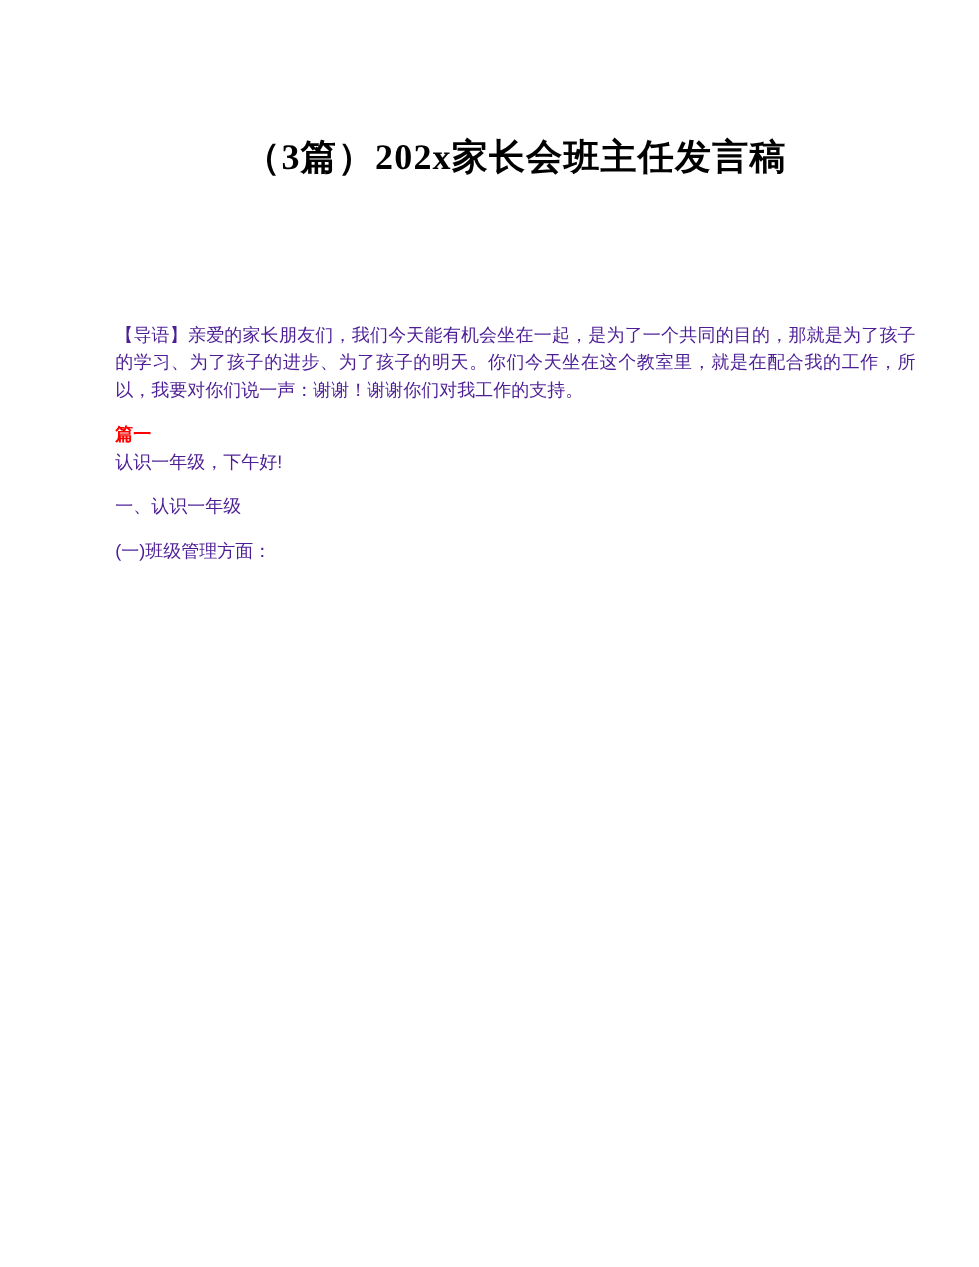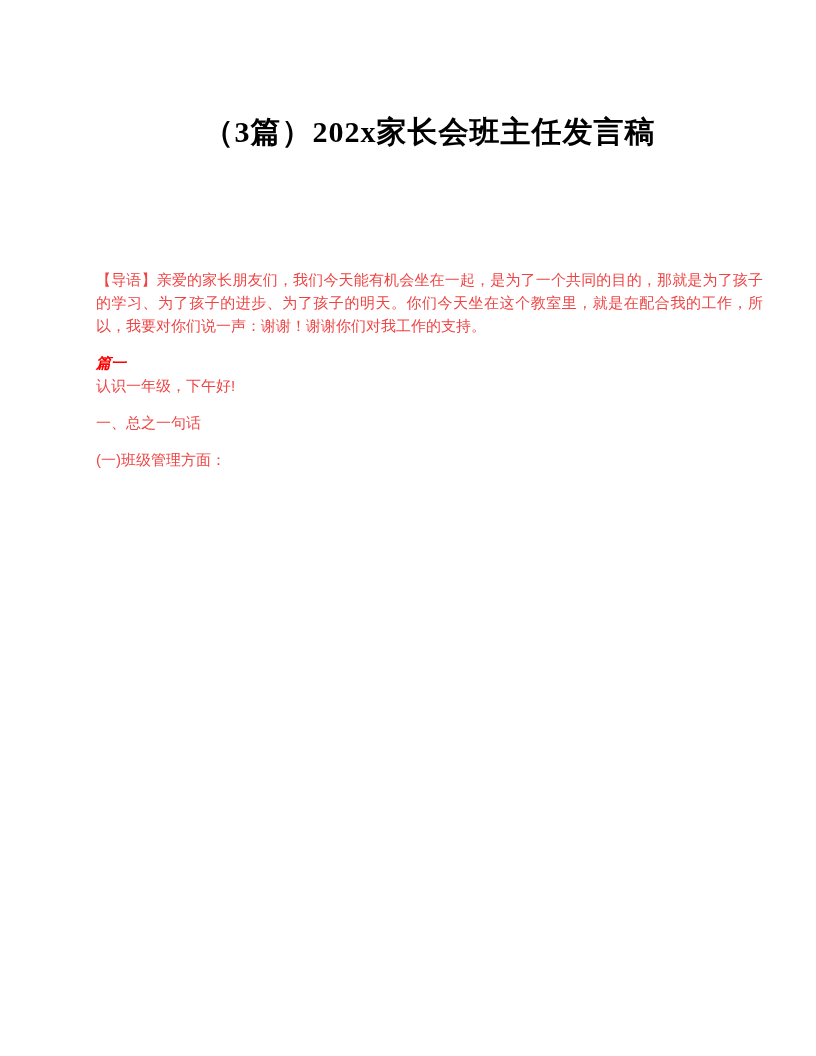--- a/index.html
+++ b/index.html
@@ -25,46 +25,45 @@
     font-size: 30px;
     line-height: 40px;
     color: #000000;
     letter-spacing: 1px;
   }
   .para {
     margin: 0 0 14px 0;
     font-family: "Liberation Sans", sans-serif;
     font-size: 15px;
     line-height: 23px;
-    color: #ef4444;
+    color: #4c1d95;
     text-align: justify;
     text-justify: inter-ideograph;
     word-break: break-all;
   }
   .para.red-heading {
     color: #fe0000;
     font-weight: bold;
     margin-bottom: 0;
-    font-style: italic;
   }
 </style>
 </head>
 <body>
 
 <div class="page">
 
   <h1 class="doc-title">（3篇）202x家长会班主任发言稿</h1>
 
   <p class="para">【导语】亲爱的家长朋友们，我们今天能有机会坐在一起，是为了一个共同的目的，那就是为了孩子的学习、为了孩子的进步、为了孩子的明天。你们今天坐在这个教室里，就是在配合我的工作，所以，我要对你们说一声：谢谢！谢谢你们对我工作的支持。</p>
 
   <p class="para red-heading">篇一</p>
 
   <p class="para">认识一年级，下午好!</p>
 
 
-  <p class="para">一、总之一句话</p>
+  <p class="para">一、认识一年级</p>
 
 
 
 
   <p class="para">(一)班级管理方面：</p>
 
 </div>
 
 </body></html>

